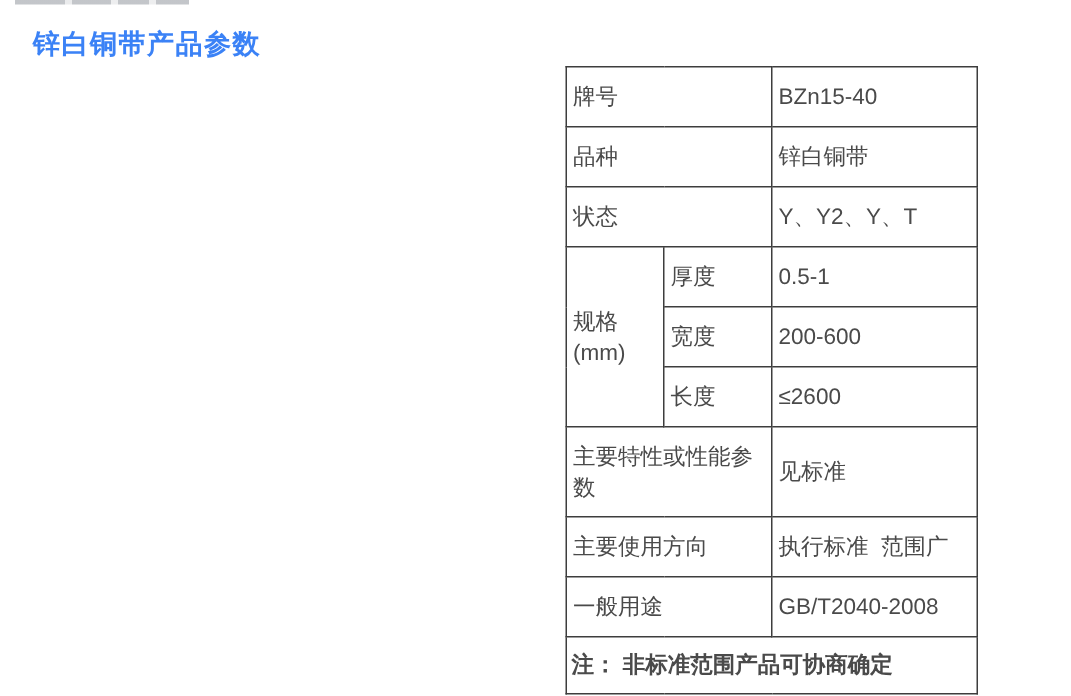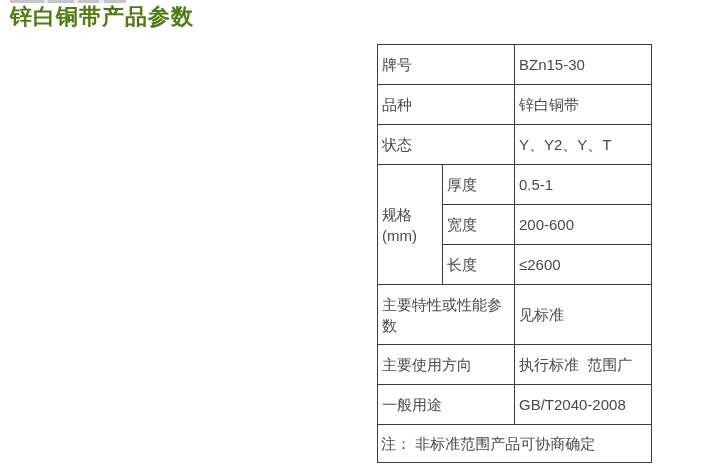--- a/index.html
+++ b/index.html
@@ -14,63 +14,63 @@
   .remnant{
     position:absolute;left:10px;top:0;width:116px;height:3px;
     background:linear-gradient(90deg,
       #a3a7ad 0 29%, rgba(163,167,173,.35) 29% 33%,
       #a3a7ad 33% 55%, rgba(163,167,173,.30) 55% 59%,
       #a3a7ad 59% 77%, rgba(163,167,173,.30) 77% 81%,
       #a3a7ad 81% 100%);
     opacity:.65;
   }
   .title{
-    position:absolute;left:10px;top:5px;margin:0;
-    font-size:22px;font-weight:700;color:#4d7c0f;
+    position:absolute;left:10px;top:5px;margin:12px;
+    font-size:18px;font-weight:700;color:#3b82f6;
     letter-spacing:1px;line-height:24px;
   }
   .spec-table{
     position:absolute;left:377px;top:44px;
     width:274px;table-layout:fixed;border-collapse:collapse;
     font-size:15px;color:#4a4a4a;
   }
   .spec-table td{
     border:1px solid #3d3d3d;
     text-align:left;vertical-align:middle;
     height:37px;padding:1px 4px;
     line-height:21px;white-space:pre-wrap;
     overflow:hidden;
   }
   .col-group{width:65px}
   .col-sub{width:72px}
   .col-value{width:137px}
   tr.tall td{height:57px}
   td.note{
-    text-align:left;height:33px;padding:2px 3px;
+    text-align:left;height:33px;padding:2px 3px;font-weight:bold;
   }
 </style>
 </head>
 <body>
 
 <div class="page">
 
   <div class="remnant"></div>
 
   <h1 class="title">锌白铜带产品参数</h1>
 
   <table class="spec-table">
     <colgroup>
       <col class="col-group">
       <col class="col-sub">
       <col class="col-value">
     </colgroup>
     <tbody>
       <tr>
         <td colspan="2">牌号</td>
-        <td>BZn15-30</td>
+        <td>BZn15-40</td>
       </tr>
       <tr>
         <td colspan="2">品种</td>
         <td>锌白铜带</td>
       </tr>
       <tr>
         <td colspan="2">状态</td>
         <td>Y、Y2、Y、T</td>
       </tr>
       <tr>

